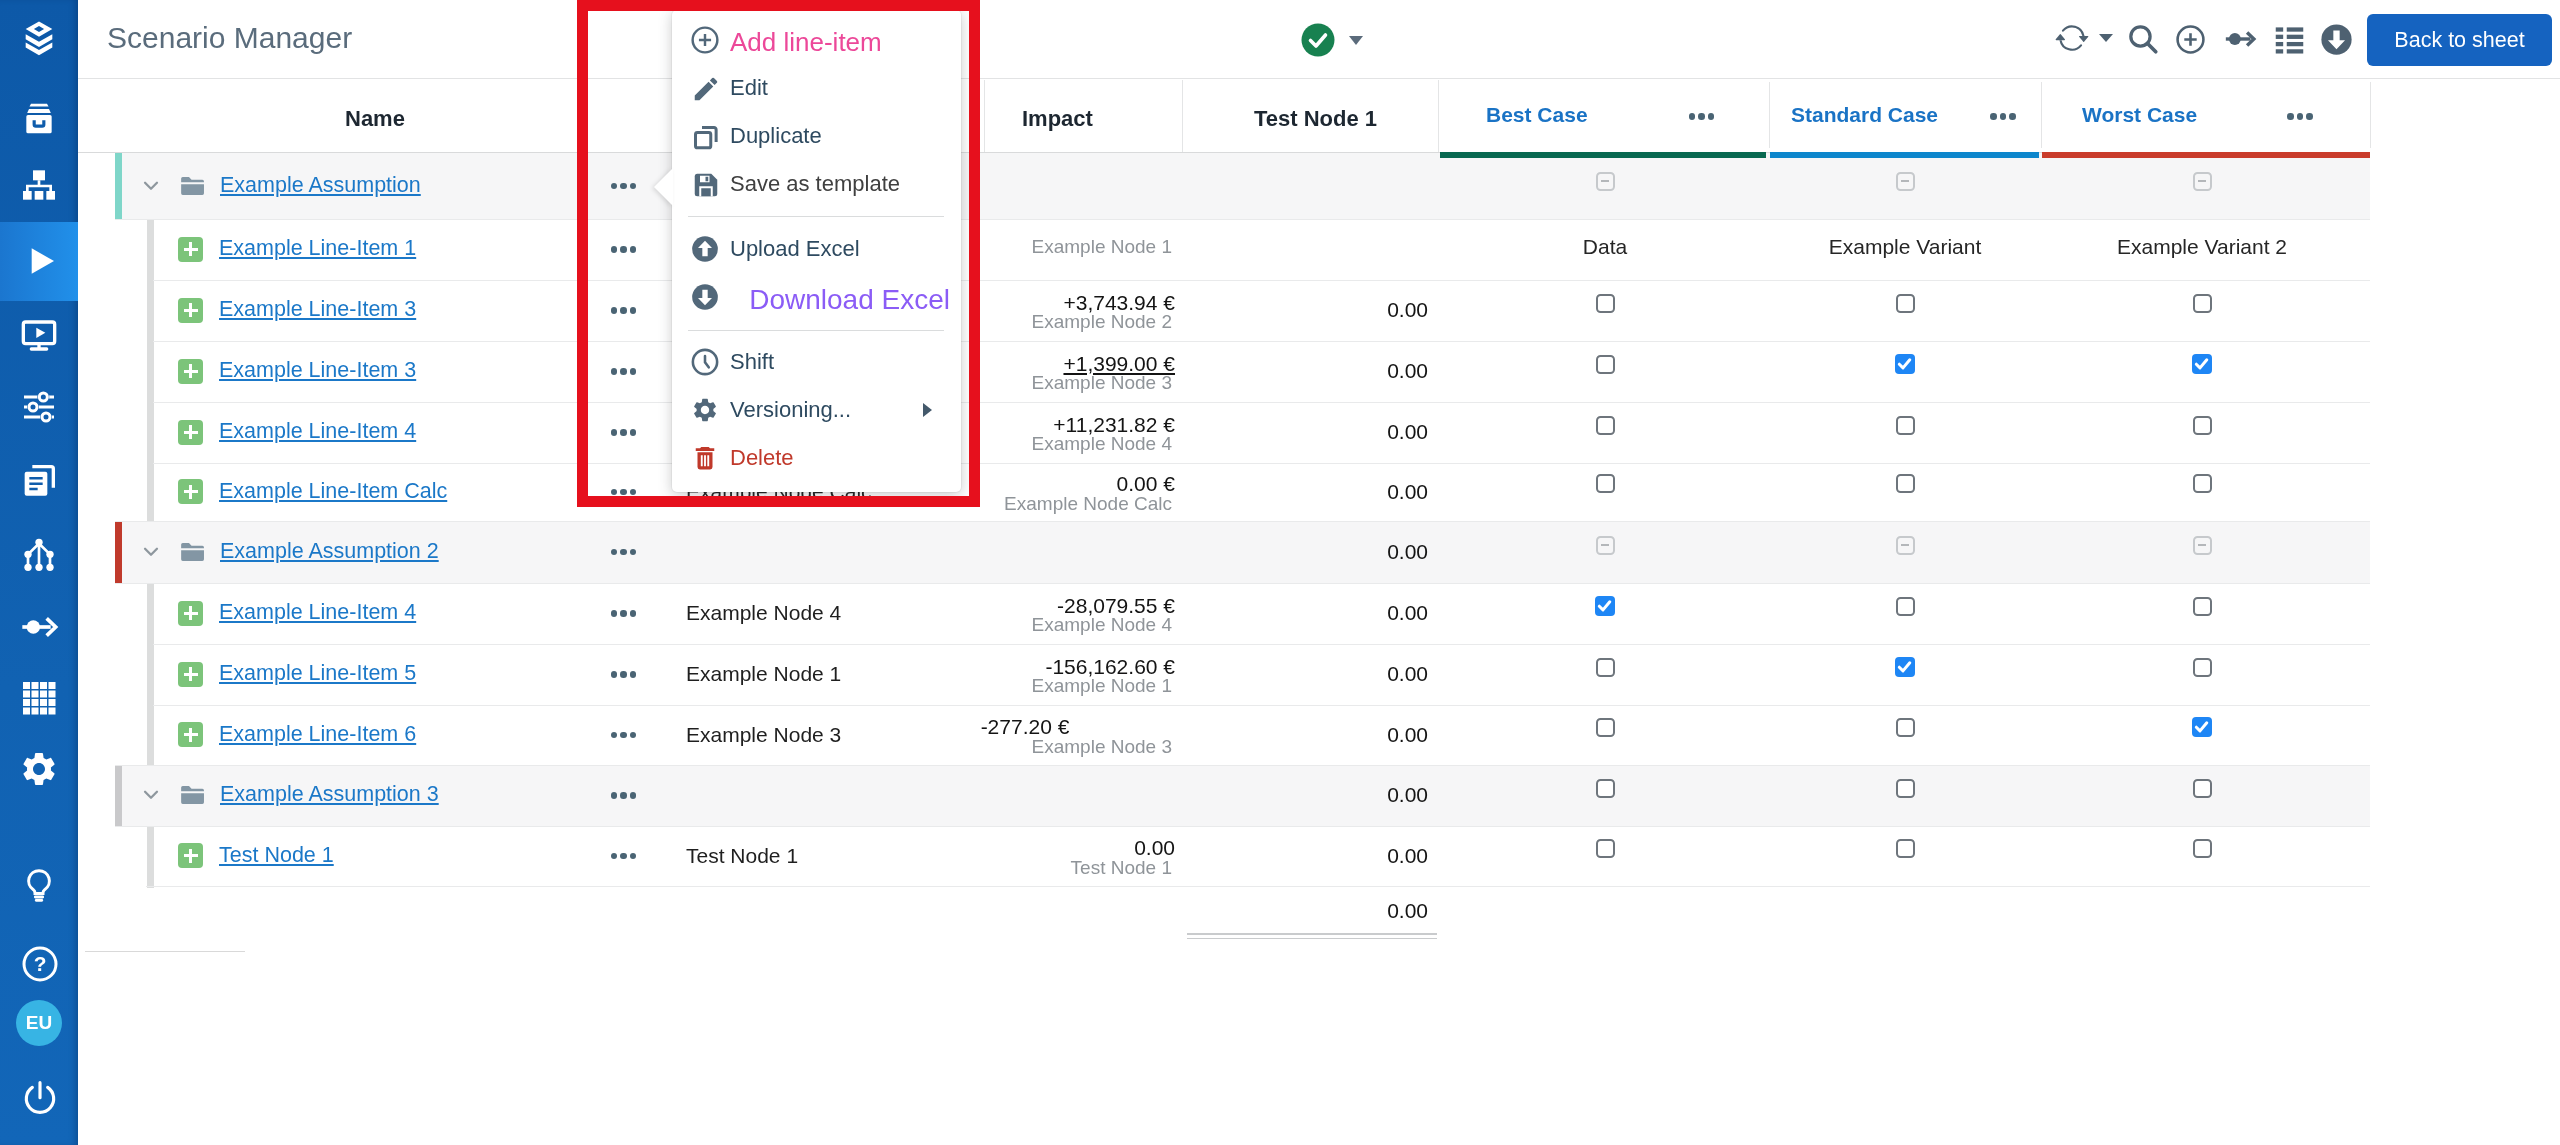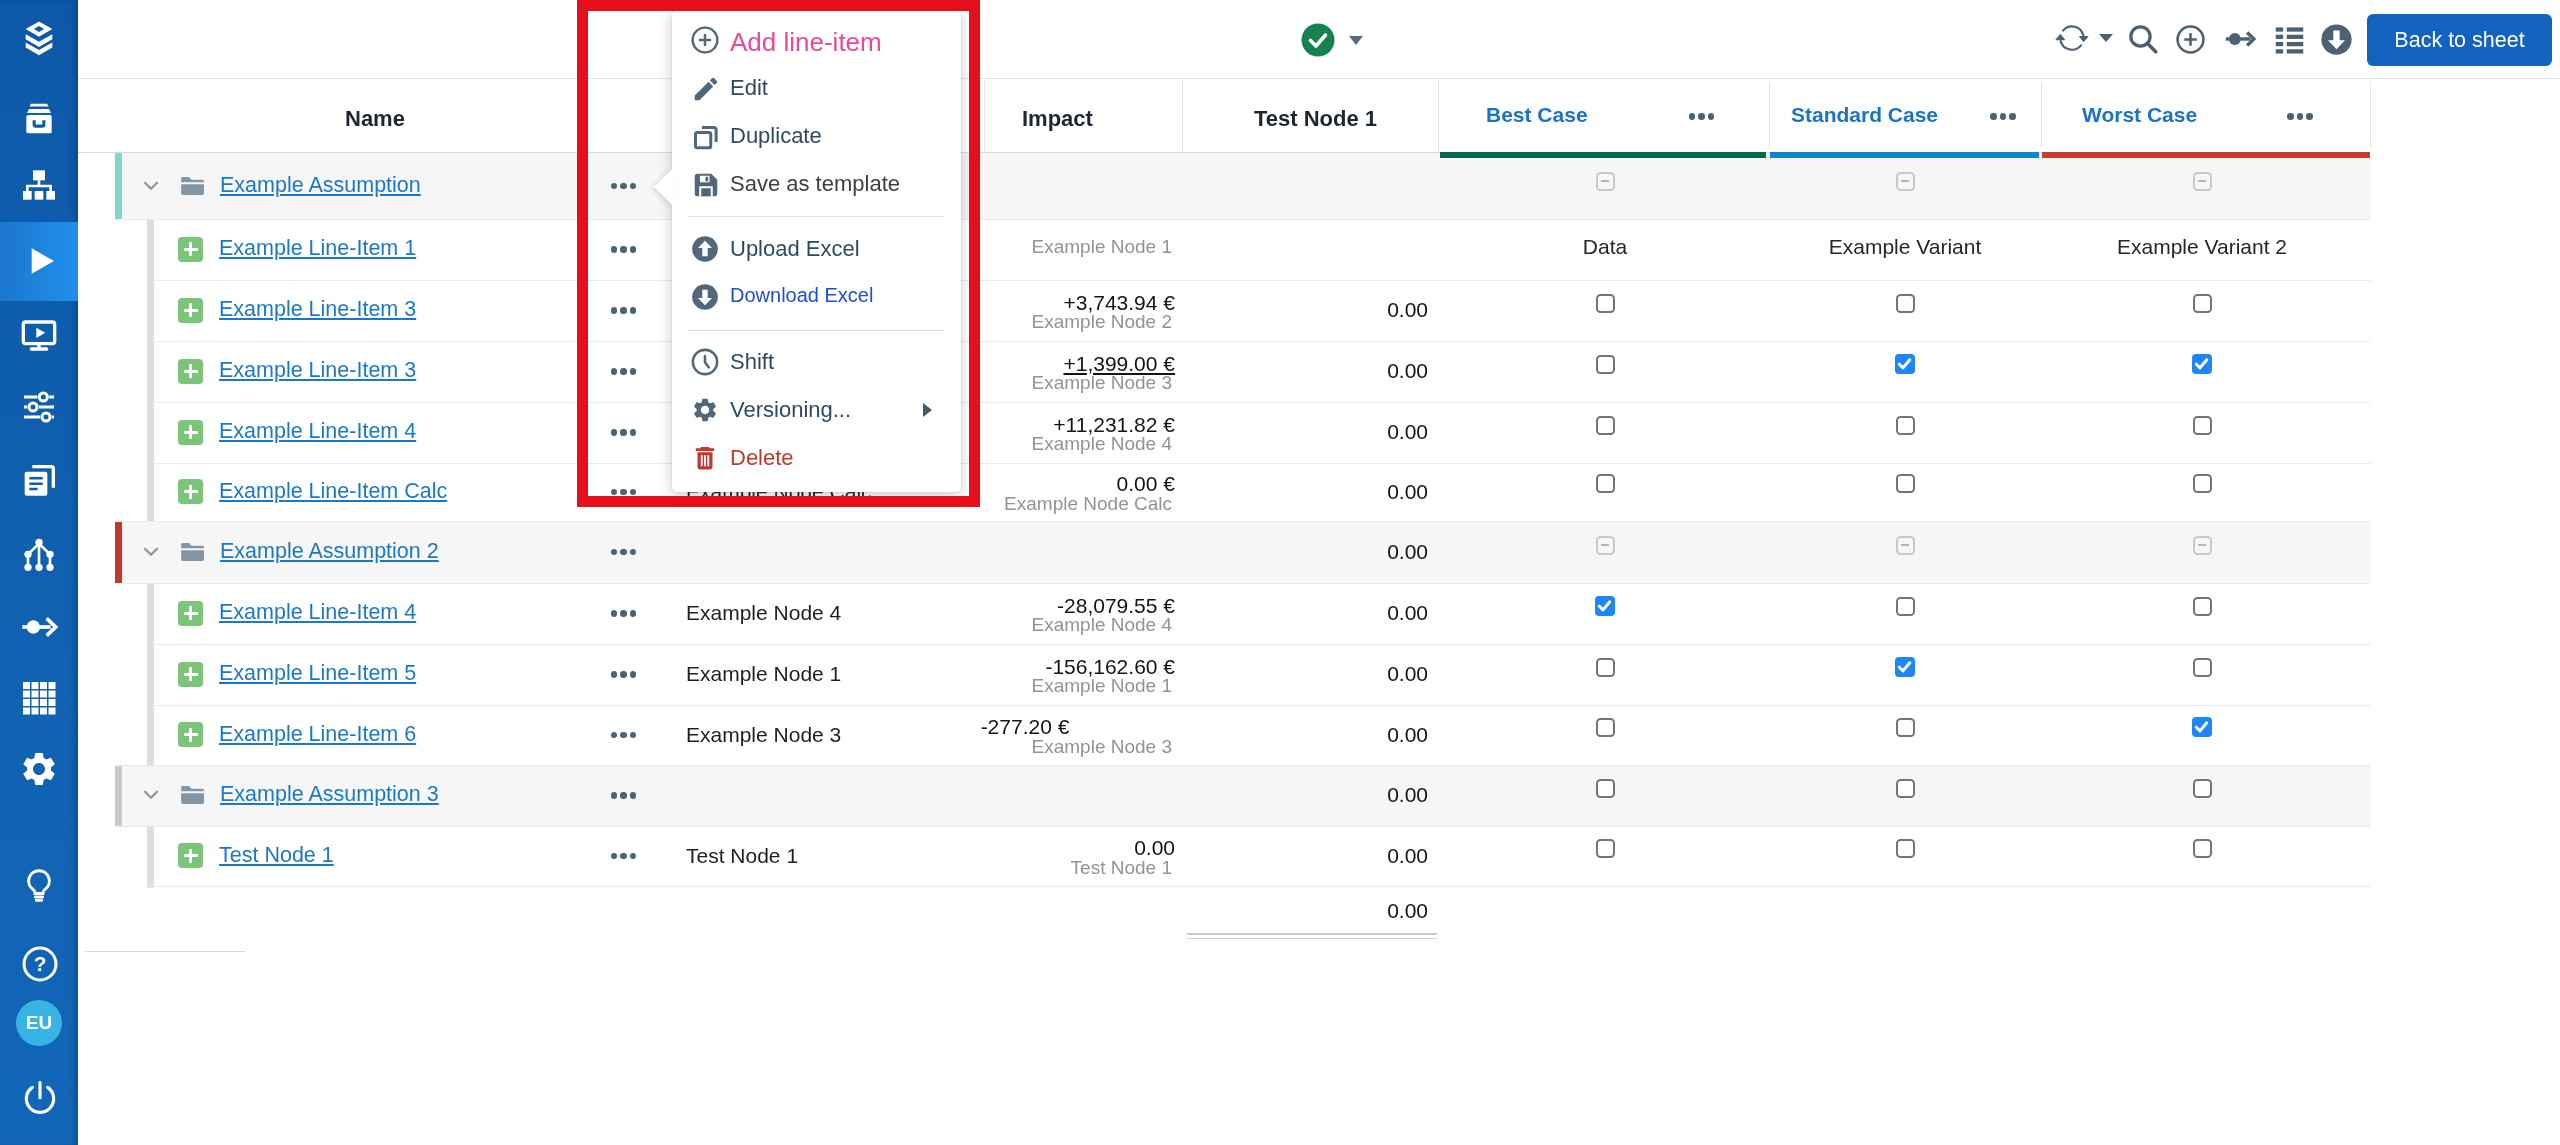--- a/index.html
+++ b/index.html
@@ -98,20 +98,21 @@
       </svg></div>
 <div style="position:absolute;left:20px;top:944px;width:38px;height:38px;"><svg width="40" height="40" viewBox="0 0 24 24" fill="none" xmlns="http://www.w3.org/2000/svg">
         <circle cx="12" cy="12" r="9.6" stroke="#ffffff" stroke-width="1.8"></circle>
         <text x="12" y="16.4" text-anchor="middle" font-family="Liberation Sans" font-size="12.5" font-weight="bold" fill="#ffffff">?</text>
       </svg></div>
 <div style="position:absolute;left:16px;top:1000px;width:46px;height:46px;border-radius:50%;background:#37b4e4;color:#fff;font-size:19px;font-weight:bold;display:flex;align-items:center;justify-content:center;">EU</div>
 <div style="position:absolute;left:20px;top:1078px;width:38px;height:38px;"><svg width="40" height="40" viewBox="0 0 24 24" fill="none" xmlns="http://www.w3.org/2000/svg">
         <path d="M12 2.8v9" stroke="#ffffff" stroke-width="1.9" stroke-linecap="round"></path>
         <path d="M16.6 5.6a8.2 8.2 0 1 1-9.2 0" stroke="#ffffff" stroke-width="1.9" stroke-linecap="round" fill="none"></path>
       </svg></div>
+<div style="position:absolute;left:107px;top:20.5px;width:400px;height:36px;font-size:30px;color:#5a6c7c;">Scenario Manager</div>
 <div style="position:absolute;left:78px;top:78px;width:2482px;height:1px;background:#e2e3e4;"></div>
 <div style="position:absolute;left:1300px;top:22px;width:36px;height:36px;"><svg width="36" height="36" viewBox="0 0 36 36" fill="none" xmlns="http://www.w3.org/2000/svg">
         <circle cx="18" cy="18" r="16.5" fill="#188150"></circle>
         <path d="M10.5 18.5 16 24l9.5-11" stroke="#fff" stroke-width="3.6" fill="none" stroke-linecap="round" stroke-linejoin="round"></path>
       </svg></div>
 <div style="position:absolute;left:1349px;top:36px;width:0px;height:0px;border-left:7.5px solid transparent;border-right:7.5px solid transparent;border-top:9px solid #5b6b7b;"></div>
 <div style="position:absolute;left:2055px;top:21px;"><svg width="34" height="34" viewBox="0 0 16 16" fill="none" xmlns="http://www.w3.org/2000/svg">
         <path d="M11.534 7h3.932a.25.25 0 0 1 .192.41l-1.966 2.36a.25.25 0 0 1-.384 0l-1.966-2.36a.25.25 0 0 1 .192-.41zm-11 2h3.932a.25.25 0 0 0 .192-.41L2.692 6.23a.25.25 0 0 0-.384 0L.342 8.59A.25.25 0 0 0 .534 9z" fill="#4e6171"></path>
         <path fill-rule="evenodd" d="M8 3c-1.552 0-2.94.707-3.857 1.818a.5.5 0 1 1-.771-.636A6.002 6.002 0 0 1 13.917 7H12.9A5.002 5.002 0 0 0 8 3zM3.1 9a5.002 5.002 0 0 0 8.757 2.182.5.5 0 1 1 .771.636A6.002 6.002 0 0 1 2.083 9H3.1z" fill="#4e6171"></path>
       </svg></div>
@@ -468,21 +469,21 @@
 <div style="position:absolute;left:688px;top:216px;width:256px;height:1px;background:#dadcdd;"></div>
 <div style="position:absolute;left:691.0px;top:235.0px;width:28px;height:28px;"><svg width="28" height="28" viewBox="0 0 24 24" fill="none" xmlns="http://www.w3.org/2000/svg">
         <circle cx="12" cy="12" r="11" fill="#52687a"></circle>
         <path d="M12 4.9 18 11.2h-3.7v7h-4.6v-7H6Z" fill="#fff"></path>
       </svg></div>
 <div style="position:absolute;left:730px;top:236px;width:220px;height:26px;font-size:22px;color:#2e4a60;">Upload Excel</div>
 <div style="position:absolute;left:691.0px;top:283.0px;width:28px;height:28px;"><svg width="28" height="28" viewBox="0 0 24 24" fill="none" xmlns="http://www.w3.org/2000/svg">
         <circle cx="12" cy="12" r="11" fill="#52687a"></circle>
         <path d="M12 19.1 6 12.8h3.7v-7h4.6v7H18Z" fill="#fff"></path>
       </svg></div>
-<div style="position:absolute;left:730px;top:284px;width:220px;height:26px;font-size:20px;color:#1d4ed8;">Download Excel</div>
+<div style="position:absolute;left:730px;top:284px;width:220px;height:26px;font-size:28px;color:#8b5cf6;text-align:right;">Download Excel</div>
 <div style="position:absolute;left:688px;top:330px;width:256px;height:1px;background:#dadcdd;"></div>
 <div style="position:absolute;left:691.0px;top:348.0px;width:28px;height:28px;"><svg width="28" height="28" viewBox="0 0 24 24" fill="none" xmlns="http://www.w3.org/2000/svg">
         <circle cx="12" cy="12" r="10.4" stroke="#52687a" stroke-width="2.2"></circle>
         <path d="M12 6.8v5.4l3.2 4.4" stroke="#52687a" stroke-width="2.2" fill="none" stroke-linecap="round"></path>
       </svg></div>
 <div style="position:absolute;left:730px;top:349px;width:220px;height:26px;font-size:22px;color:#2e4a60;">Shift</div>
 <div style="position:absolute;left:691.0px;top:396.0px;width:28px;height:28px;"><svg width="28" height="28" viewBox="0 0 24 24" fill="none" xmlns="http://www.w3.org/2000/svg">
         <path d="M19.14 12.94c.04-.3.06-.61.06-.94 0-.32-.02-.64-.07-.94l2.03-1.58c.18-.14.23-.41.12-.61l-1.92-3.32c-.12-.22-.37-.29-.59-.22l-2.39.96c-.5-.38-1.03-.7-1.62-.94l-.36-2.54c-.04-.24-.24-.41-.48-.41h-3.84c-.24 0-.43.17-.47.41l-.36 2.54c-.59.24-1.13.57-1.62.94l-2.39-.96c-.22-.08-.47 0-.59.22L2.74 8.87c-.12.21-.08.47.12.61l2.03 1.58c-.05.3-.09.63-.09.94s.02.64.07.94l-2.03 1.58c-.18.14-.23.41-.12.61l1.92 3.32c.12.22.37.29.59.22l2.39-.96c.5.38 1.03.7 1.62.94l.36 2.54c.05.24.24.41.48.41h3.84c.24 0 .44-.17.47-.41l.36-2.54c.59-.24 1.13-.56 1.62-.94l2.39.96c.22.08.47 0 .59-.22l1.92-3.32c.12-.22.07-.47-.12-.61l-2.01-1.58zM12 15.6c-1.98 0-3.6-1.62-3.6-3.6s1.62-3.6 3.6-3.6 3.6 1.62 3.6 3.6-1.62 3.6-3.6 3.6z" fill="#52687a"></path>
       </svg></div>
 <div style="position:absolute;left:730px;top:397px;width:220px;height:26px;font-size:22px;color:#2e4a60;">Versioning...</div>

